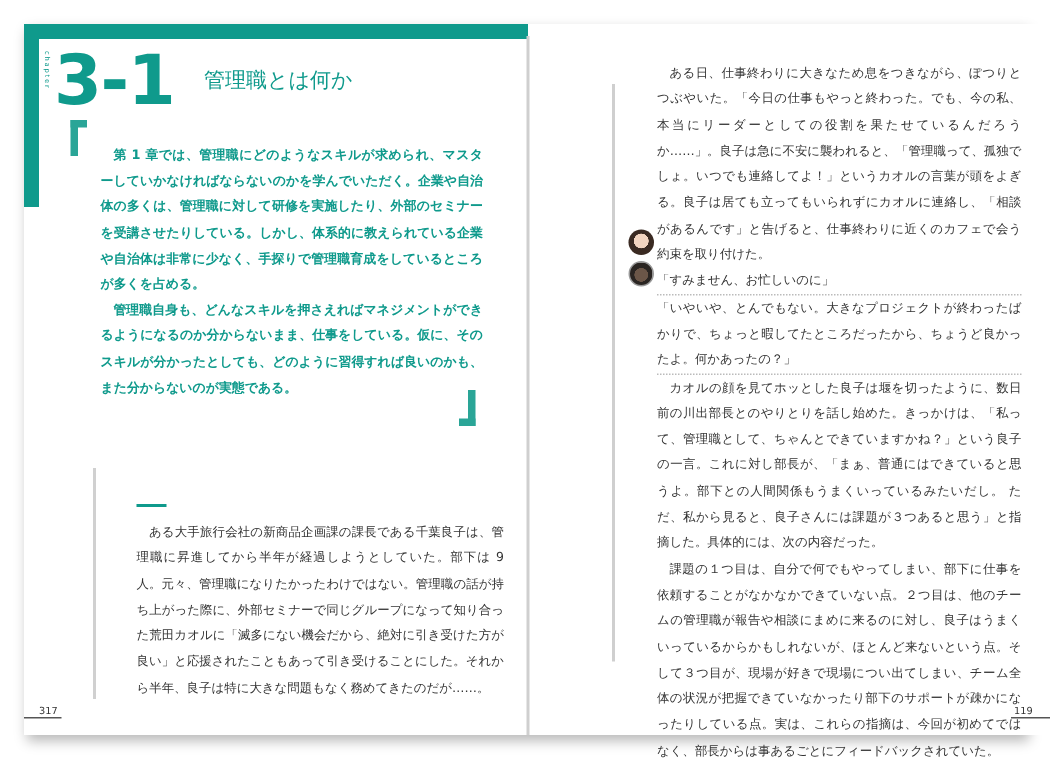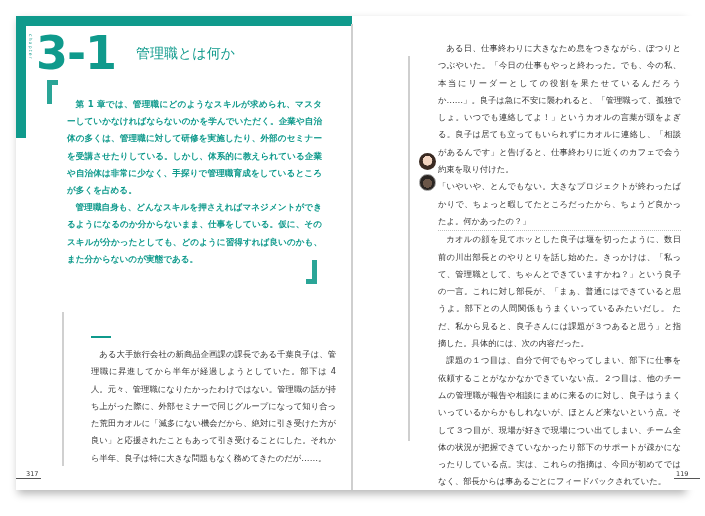--- a/index.html
+++ b/index.html
@@ -72,35 +72,36 @@
     <div class="bracket-open"></div>
     <div class="lead">
       <p>第 1 章では、管理職にどのようなスキルが求められ、マスターしていかなければならないのかを学んでいただく。企業や自治体の多くは、管理職に対して研修を実施したり、外部のセミナーを受講させたりしている。しかし、体系的に教えられている企業や自治体は非常に少なく、手探りで管理職育成をしているところが多くを占める。</p>
       <p>管理職自身も、どんなスキルを押さえればマネジメントができるようになるのか分からないまま、仕事をしている。仮に、そのスキルが分かったとしても、どのように習得すれば良いのかも、また分からないのが実態である。</p>
     </div>
     <div class="bracket-close"></div>
 
     <div class="vrule-left"></div>
     <div class="subhead-line"></div>
     <div class="body-left">
-      <p>ある大手旅行会社の新商品企画課の課長である千葉良子は、管理職に昇進してから半年が経過しようとしていた。部下は 4 人。元々、管理職になりたかったわけではない。管理職の話が持ち上がった際に、外部セミナーで同じグループになって知り合った荒田カオルに「滅多にない機会だから、絶対に引き受けた方が良い」と応援されたこともあって引き受けることにした。それから半年、良子は特に大きな問題もなく務めてきたのだが……。</p>
+      <p>ある大手旅行会社の新商品企画課の課長である千葉良子は、管理職に昇進してから半年が経過しようとしていた。部下は 9 人。元々、管理職になりたかったわけではない。管理職の話が持ち上がった際に、外部セミナーで同じグループになって知り合った荒田カオルに「滅多にない機会だから、絶対に引き受けた方が良い」と応援されたこともあって引き受けることにした。それから半年、良子は特に大きな問題もなく務めてきたのだが……。</p>
     </div>
 
     <div class="folio-left">317</div>
     <div class="folio-left-line"></div>
   </div>
 
   <div class="gutter"></div>
 
   <div class="page right">
     <div class="vrule-right"></div>
     <div class="avatar a1"></div>
     <div class="avatar a2"></div>
     <div class="body-right">
       <p>ある日、仕事終わりに大きなため息をつきながら、ぽつりとつぶやいた。「今日の仕事もやっと終わった。でも、今の私、本当にリーダーとしての役割を果たせているんだろうか……」。良子は急に不安に襲われると、「管理職って、孤独でしょ。いつでも連絡してよ！」というカオルの言葉が頭をよぎる。良子は居ても立ってもいられずにカオルに連絡し、「相談があるんです」と告げると、仕事終わりに近くのカフェで会う約束を取り付けた。</p>
+      <p class="dialog">「すみません、お忙しいのに」</p>
       <p class="dialog">「いやいや、とんでもない。大きなプロジェクトが終わったばかりで、ちょっと暇してたところだったから、ちょうど良かったよ。何かあったの？」</p>
       <p>カオルの顔を見てホッとした良子は堰を切ったように、数日前の川出部長とのやりとりを話し始めた。きっかけは、「私って、管理職として、ちゃんとできていますかね？」という良子の一言。これに対し部長が、「まぁ、普通にはできていると思うよ。部下との人間関係もうまくいっているみたいだし。 ただ、私から見ると、良子さんには課題が３つあると思う」と指摘した。具体的には、次の内容だった。</p>
       <p>課題の１つ目は、自分で何でもやってしまい、部下に仕事を依頼することがなかなかできていない点。２つ目は、他のチームの管理職が報告や相談にまめに来るのに対し、良子はうまくいっているからかもしれないが、ほとんど来ないという点。そして３つ目が、現場が好きで現場につい出てしまい、チーム全体の状況が把握できていなかったり部下のサポートが疎かになったりしている点。実は、これらの指摘は、今回が初めてではなく、部長からは事あるごとにフィードバックされていた。</p>
     </div>
     <div class="folio-right">119</div>
     <div class="folio-right-line"></div>
   </div>
 </div>
 
 </body></html>

